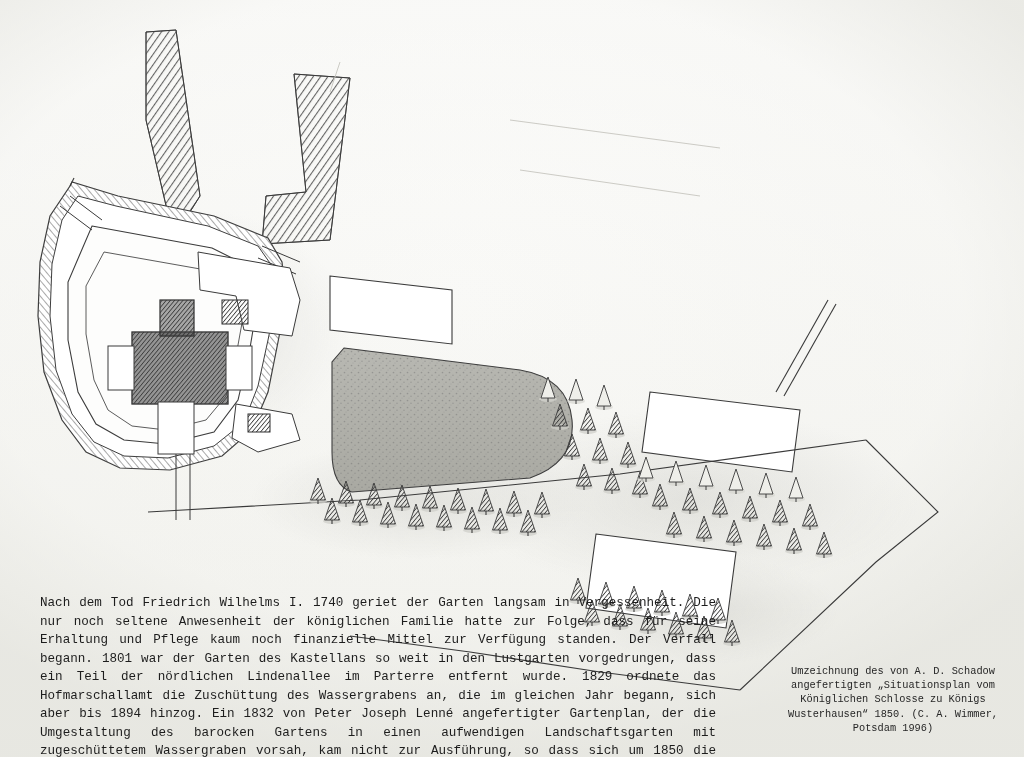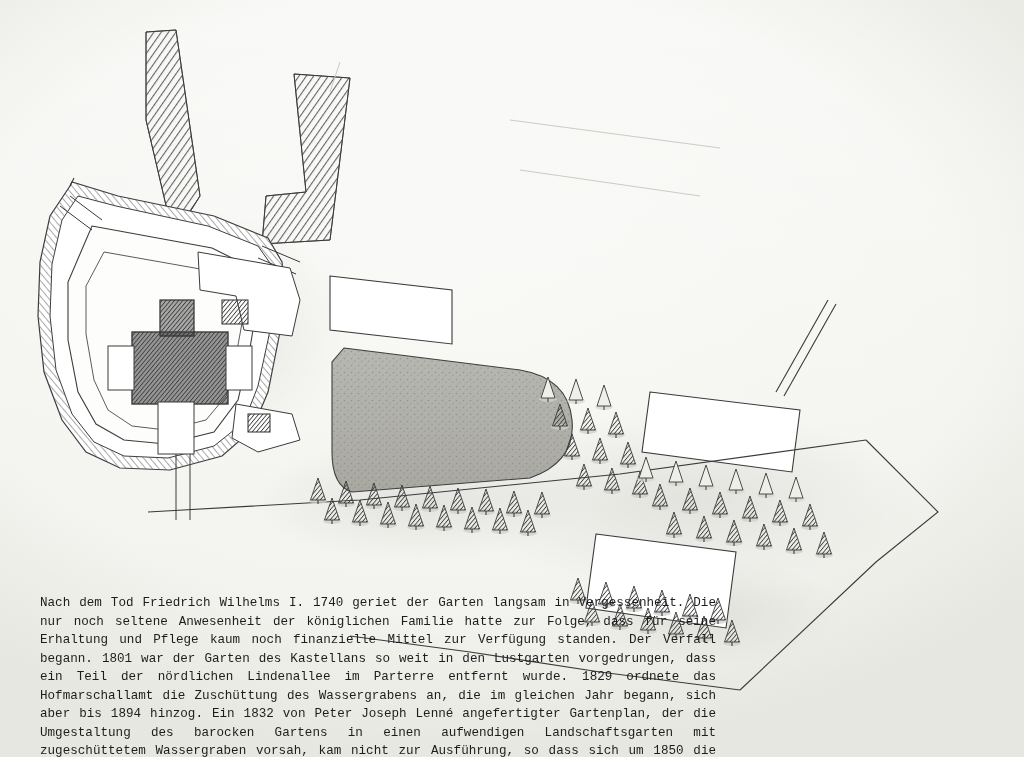--- a/index.html
+++ b/index.html
@@ -273,15 +273,16 @@
 
     <g stroke="#cccbc5" stroke-width="1" fill="none">
       <path d="M510,120 L720,148"></path>
       <path d="M520,170 L700,196"></path>
       <path d="M330,92 L340,62"></path>
     </g>
   </svg>
 
   <div class="caption-block" id="main-caption">Nach dem Tod Friedrich Wilhelms I. 1740 geriet der Garten langsam in Vergessenheit. Die nur noch seltene Anwesenheit der königlichen Familie hatte zur Folge, dass für seine Erhaltung und Pflege kaum noch finanzielle Mittel zur Verfügung standen. Der Verfall begann. 1801 war der Garten des Kastellans so weit in den Lustgarten vorgedrungen, dass ein Teil der nördlichen Lindenallee im Parterre entfernt wurde. 1829 ordnete das Hofmarschallamt die Zuschüttung des Wassergrabens an, die im gleichen Jahr begann, sich aber bis 1894 hinzog. Ein 1832 von Peter Joseph Lenné angefertigter Gartenplan, der die Umgestaltung des barocken Gartens in einen aufwendigen Landschaftsgarten mit zugeschüttetem Wassergraben vorsah, kam nicht zur Ausführung, so dass sich um 1850 die barocke Grundstruktur noch deutlich abzeichnete.</div>
 
+  <div class="caption-block" id="source-caption">Umzeichnung des von A. D. Schadow angefertigten „Situationsplan vom Königlichen Schlosse zu Königs Wusterhausen“ 1850. (C. A. Wimmer, Potsdam 1996)</div>
 
   <span class="sr">Schwarzweiße Umzeichnung eines Situationsplans: Schloss mit Wassergraben, Parterre, Baumreihen und Alleen.</span>
 </div>
 
 </body></html>

